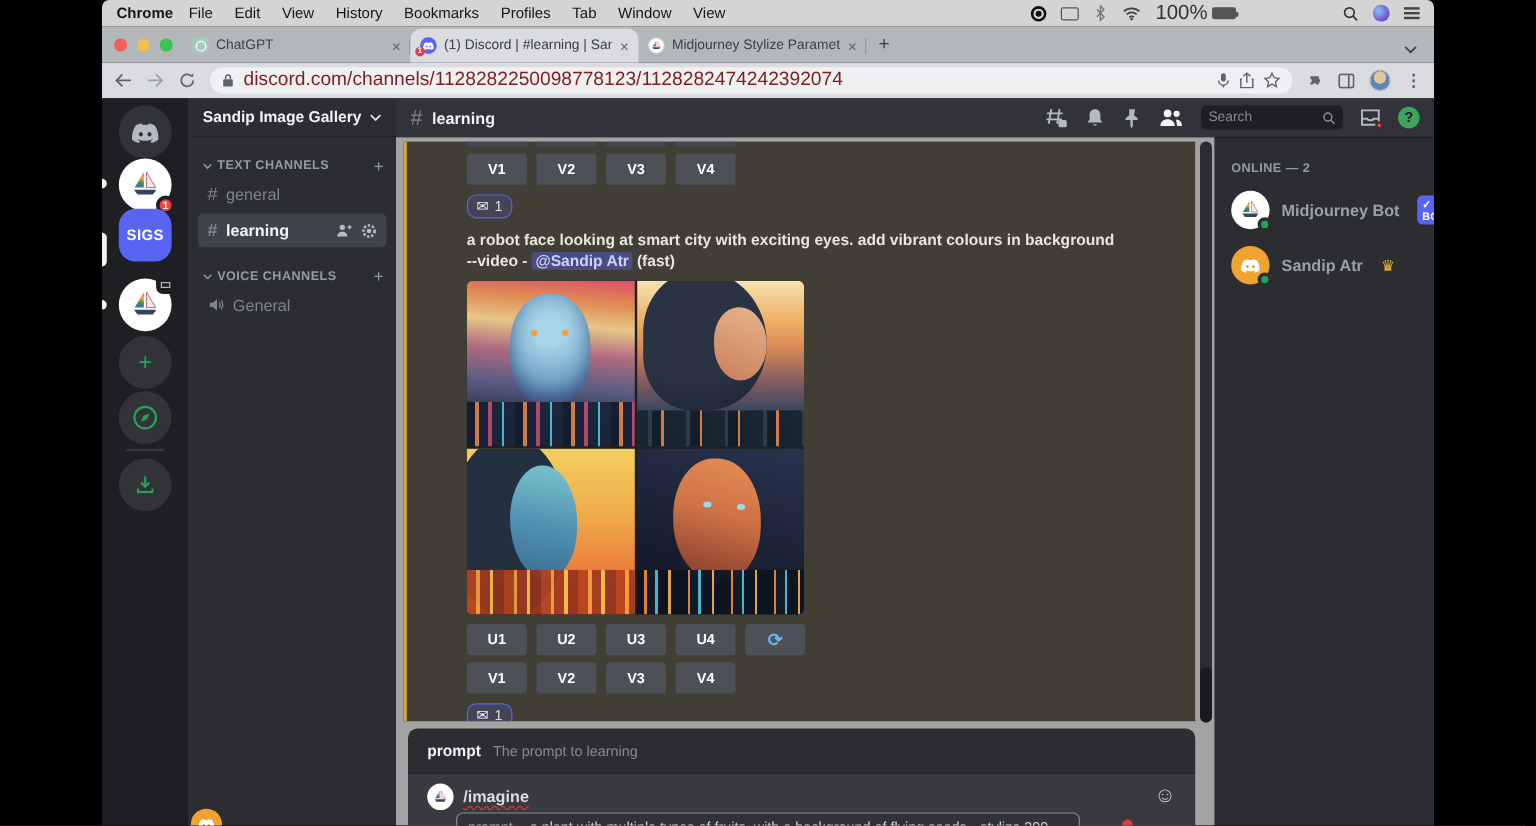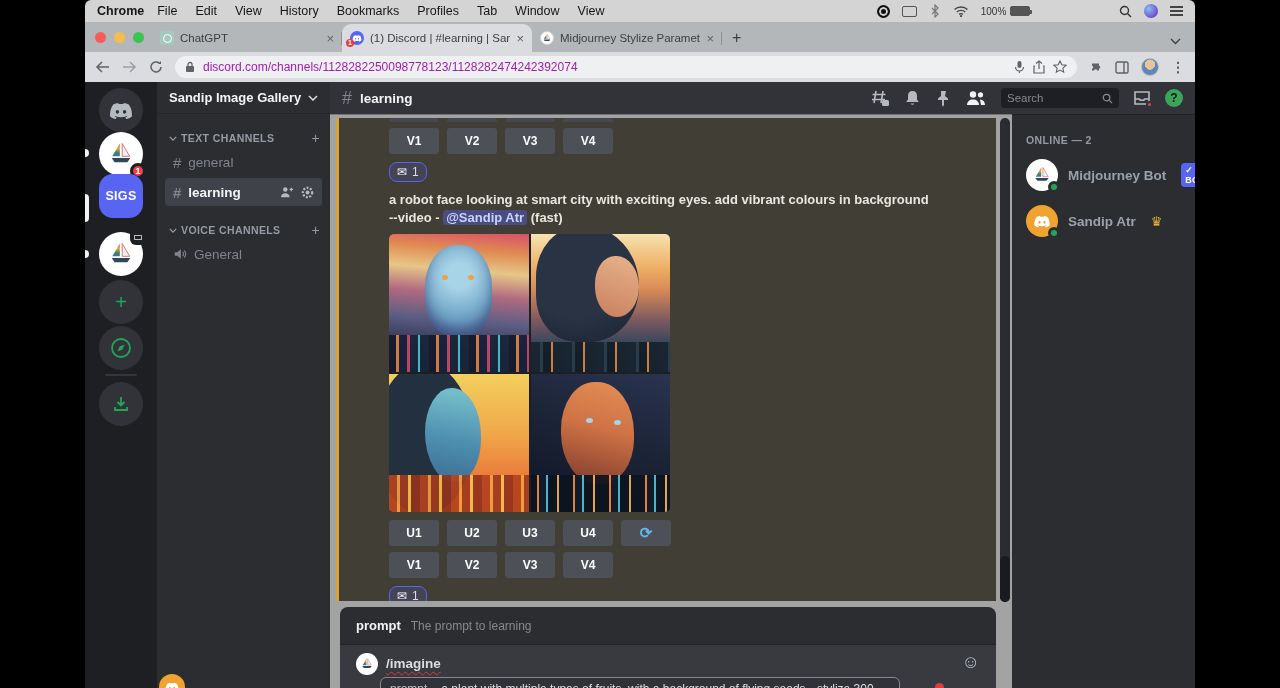--- a/index.html
+++ b/index.html
@@ -11,21 +11,21 @@
   .menubar { height:22px; background:#d4d4d5; display:flex; align-items:center; padding:0 12px; font-size:12.5px; color:#151515; border-radius:6px 6px 0 0; }
   .menubar .app { font-weight:bold; margin-right:4px; }
   .menubar .menu { margin:0 9px; }
   .mb-right { margin-left:auto; display:flex; align-items:center; gap:12px; color:#333; }
   .rec-dot { width:13px; height:13px; border-radius:50%; background:#111; border:2px solid #111; box-shadow:inset 0 0 0 2px #d4d4d5; }
   .mirror { width:15px; height:11px; border:1.5px solid #555; border-radius:2px; }
   .clock { font-size:10px;margin-top:40px; }
   .siri { width:14px; height:14px; border-radius:50%; background:radial-gradient(circle at 35% 35%, #7ec4f3, #7b5bd6 60%, #3a2e8c); }
   .cc { display:flex; flex-direction:column; gap:2px; }
   .cc i { display:block; width:13px; height:1.8px; background:#444; }
-  .batt { display:flex; align-items:center; gap:4px; font-size:10px; }
+  .batt { display:flex; align-items:center; gap:4px; font-size:17px; }
   .batt-shape { width:20px; height:10px; border:1px solid #555; border-radius:2px; position:relative; background:#555; }
   .batt-shape::after { content:""; position:absolute; right:-3px; top:2.5px; width:2px; height:4px; background:#555; border-radius:0 1px 1px 0; }
 
   
   .tabstrip { height:30px; background:#b4b7b9; display:flex; align-items:flex-end; padding:0 8px; position:relative; }
   .lights { display:flex; gap:8px; align-items:center; height:100%; padding:0 8px 0 2px; }
   .light { width:11px; height:11px; border-radius:50%; }
   .l-red{background:#f35f57;} .l-yel{background:#f4bd4e;} .l-grn{background:#3bc451;}
   .tab { width:190px; height:28px; display:flex; align-items:center; gap:6px; padding:0 8px; font-size:11.5px; color:#3c4043; position:relative; }
   .tab .tlabel { flex:1; white-space:nowrap; overflow:hidden; }
@@ -37,21 +37,21 @@
   .fav-chatgpt::after{ content:""; width:7px; height:7px; border:1.6px solid #fff; border-radius:50%; }
   .fav-discord { background:#5865f2; }
   .fav-badge { position:absolute; left:-4px; bottom:-2px; background:#e33e41; color:#fff; font-size:7px; font-weight:bold; border-radius:5px; padding:0 2px; line-height:8px; }
   .fav-boat { background:#fff; border:1px solid #cfd2d6; }
   .newtab { font-size:16px; color:#3c4043; margin:0 0 5px 10px; }
   .tab-chevron { position:absolute; right:14px; bottom:7px; }
 
   
   .toolbar { height:30px; background:#dadce0; display:flex; align-items:center; padding:0 10px; gap:12px; }
   .navic { display:flex; align-items:center; }
-  .omnibox { flex:1; height:22px; background:#eef0f2; border-radius:11px; display:flex; align-items:center; padding:0 10px; gap:8px; font-size:12px; color:#a21caf; }
+  .omnibox { flex:1; height:22px; background:#eef0f2; border-radius:11px; display:flex; align-items:center; padding:0 10px; gap:8px; font-size:16px; color:#7f1d1d; }
   .omnibox .url { flex:1; white-space:nowrap; overflow:hidden; }
   .avatar-chip { width:18px; height:18px; border-radius:50%; background:radial-gradient(circle at 50% 35%, #e8c49a 38%, #5a87b8 40%); border:1px solid #b9bcbf; }
   .kebab { font-size:14px; color:#5f6368; font-weight:bold; }
 
   
   .discord { position:absolute; top:82px; left:0; width:1110px; height:606px; display:flex; background:#313338; }
 
   
   .rail { width:72px; background:#1e1f22; position:relative; flex:none; }
   .srv { position:absolute; left:14px; width:44px; height:44px; border-radius:50%; display:flex; align-items:center; justify-content:center; }

